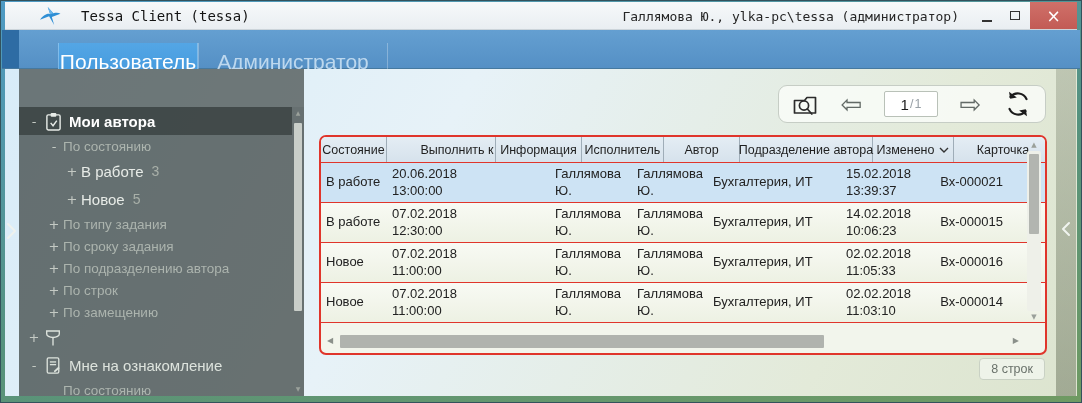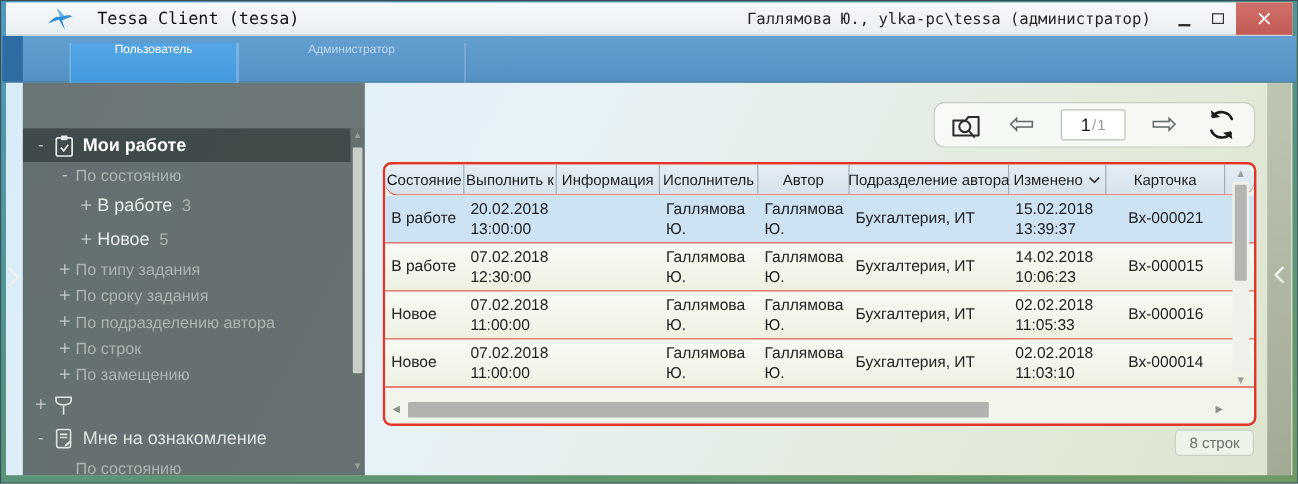--- a/index.html
+++ b/index.html
@@ -18,22 +18,22 @@
   .winbtn{position:absolute;top:0;height:100%;display:flex;align-items:center;justify-content:center;cursor:default;}
   .btn-min{right:77px;width:26px;}
   .btn-max{right:49px;width:26px;}
   .btn-close{right:0;width:47px;background:linear-gradient(var(--close-button),#c25b55);color:#fff;font-size:17px;}
   .min-bar{width:10px;border-bottom:2px solid #333;margin-top:10px;}
   .max-box{width:10px;height:9px;border:1.5px solid #333;}
   
   .tabbar{position:absolute;top:29px;left:1px;right:1px;height:39px;
     background:linear-gradient(var(--tab-bar),#5590c5);border-bottom:1px solid #46799f;}
   .tab-notch{position:absolute;left:0;top:0;bottom:0;width:17px;background:#2e6ca4;}
-  .tab{position:absolute;top:6px;height:100%;display:flex;justify-content:center;
-    font-size:10px;color:#bdd8ee;border-left:1px solid rgba(255,255,255,.28);border-right:1px solid rgba(255,255,255,.28);}
+  .tab{position:absolute;top:13px;height:100%;display:flex;align-items:center;justify-content:center;
+    font-size:21px;color:#bdd8ee;border-left:1px solid rgba(255,255,255,.28);border-right:1px solid rgba(255,255,255,.28);}
   .tab.active{left:56px;width:140px;background:linear-gradient(#54a6e5,var(--tab-active));color:#fff;}
   .tab.t2{left:196px;width:190px;}
   
   .body-bg{position:absolute;top:68px;left:4px;right:4px;bottom:6px;
     background:linear-gradient(118deg,#d8ecf8 0%,#e7f2f8 38%,#e3ead9 78%,#dce4cf 100%);}
   .left-chevron{position:absolute;left:5px;top:221px;}
   .right-strip{position:absolute;right:5px;top:68px;bottom:6px;width:20px;
     background:linear-gradient(rgba(66,76,52,.22),rgba(66,76,52,.38));}
   .right-strip svg{position:absolute;left:5px;top:152px;}
   
@@ -58,21 +58,21 @@
     display:flex;align-items:center;justify-content:space-between;padding:0 12px;}
   .tb-btn{display:flex;align-items:center;justify-content:center;cursor:default;}
   .tb-arrow{font-size:26px;line-height:1;color:#626a66;}
   .page-box{width:54px;height:26px;background:#fff;border:1px solid #b9c1b8;border-radius:2px;
     display:flex;align-items:center;justify-content:center;}
   .page-cur{font-size:15px;color:#1c1c1c;}
   .page-sep,.page-tot{font-size:12.5px;color:#98a0a6;margin-left:1px;}
   
   .table-wrap{position:absolute;left:318px;top:134px;width:728px;height:220px;
     border:2px solid var(--accent-red);border-radius:7px;background:#f2f5ec;overflow:hidden;}
-  .thead{display:flex;height:26px;background:linear-gradient(#e4edf4,#d6e2ec);border-bottom:1px solid var(--accent-red);border-radius:11px;}
+  .thead{display:flex;height:26px;background:linear-gradient(#e4edf4,#d6e2ec);border-bottom:1px solid var(--accent-red);}
   .th{display:flex;align-items:center;justify-content:center;gap:5px;font-size:12.5px;color:#1f1f1f;
     border-right:1px solid #9fadb8;white-space:nowrap;flex:none;}
   .tr{display:flex;height:40px;border-bottom:1px solid var(--accent-red);
     background:linear-gradient(#f8faf4,#edf1e3);}
   .tr.selected{background:var(--selected-row);}
   .td{font-size:13px;color:#222;padding:2px 5px;display:flex;align-items:center;line-height:1.25;flex:none;}
   .td.center{justify-content:center;text-align:center;}
   .v-scroll{position:absolute;top:4px;right:3px;width:16px;height:180px;}
   .v-scroll .arr{position:absolute;left:0;width:16px;text-align:center;font-size:7px;color:#9aa09a;}
   .v-scroll .track{position:absolute;left:1px;top:10px;bottom:10px;width:14px;background:#eef0e9;border-radius:2px;}
@@ -132,21 +132,21 @@
     <div class="tree" id="tree">
         <div class="tree-item lvl0 selected">
           <span class="expander glyph">-</span>
           <span class="tree-icon">
             <svg width="17" height="19" viewBox="0 0 18 20" fill="none" stroke="#e8ece8" stroke-width="1.5">
               <rect x="2" y="3" width="14" height="16" rx="1.5"></rect>
               <rect x="6" y="1" width="6" height="4" rx="1" fill="#e8ece8" stroke="none"></rect>
               <path d="M6 11.5l2.5 3 4-5.5"></path>
             </svg>
           </span>
-          <span class="tree-label">Мои работе</span>
+          <span class="tree-label">Мои автора</span>
         </div>
         <div class="tree-item lvl1">
           <span class="expander glyph">-</span>
           <span class="tree-label">По состоянию</span>
         </div>
         <div class="tree-item lvl2">
           <span class="expander glyph">+</span>
           <span class="tree-label">В работе</span>
           <span class="tree-count">3</span>
         </div>
@@ -233,21 +233,21 @@
           <path d="M19.7 22.4l-1-5.8-5.7 1z" fill="#1b1b1b"></path>
         </svg>
     </span>
   </div>
 
   <div class="table-wrap">
     <div class="thead" id="thead">
         <div class="th" style="width: 66px;">
           <span>Состояние</span>
         </div>
-        <div class="th" style="width: 77px;">
+        <div class="th" style="width: 77px; margin-left: 32px;">
           <span>Выполнить к</span>
         </div>
         <div class="th" style="width: 86px;">
           <span>Информация</span>
         </div>
         <div class="th" style="width: 82px;">
           <span>Исполнитель</span>
         </div>
         <div class="th" style="width: 76px;">
           <span>Автор</span>
@@ -261,21 +261,21 @@
             <path d="M1 1l4 4 4-4" fill="none" stroke="#333" stroke-width="1.4"></path>
           </svg>
         </div>
         <div class="th" style="width: 99px;">
           <span>Карточка</span>
         </div>
       </div>
     <div id="tbody">
         <div class="tr selected">
           <div class="td" style="width:66px">В работе</div>
-          <div class="td" style="width:77px">20.02.2018 13:00:00</div>
+          <div class="td" style="width:77px">20.06.2018 13:00:00</div>
           <div class="td" style="width:86px"></div>
           <div class="td" style="width:82px">Галлямова Ю.</div>
           <div class="td" style="width:76px">Галлямова Ю.</div>
           <div class="td" style="width:133px">Бухгалтерия, ИТ</div>
           <div class="td" style="width:81px">15.02.2018 13:39:37</div>
           <div class="td center" style="width:99px">Вх-000021</div>
         </div>
         <div class="tr">
           <div class="td" style="width:66px">В работе</div>
           <div class="td" style="width:77px">07.02.2018 12:30:00</div>

